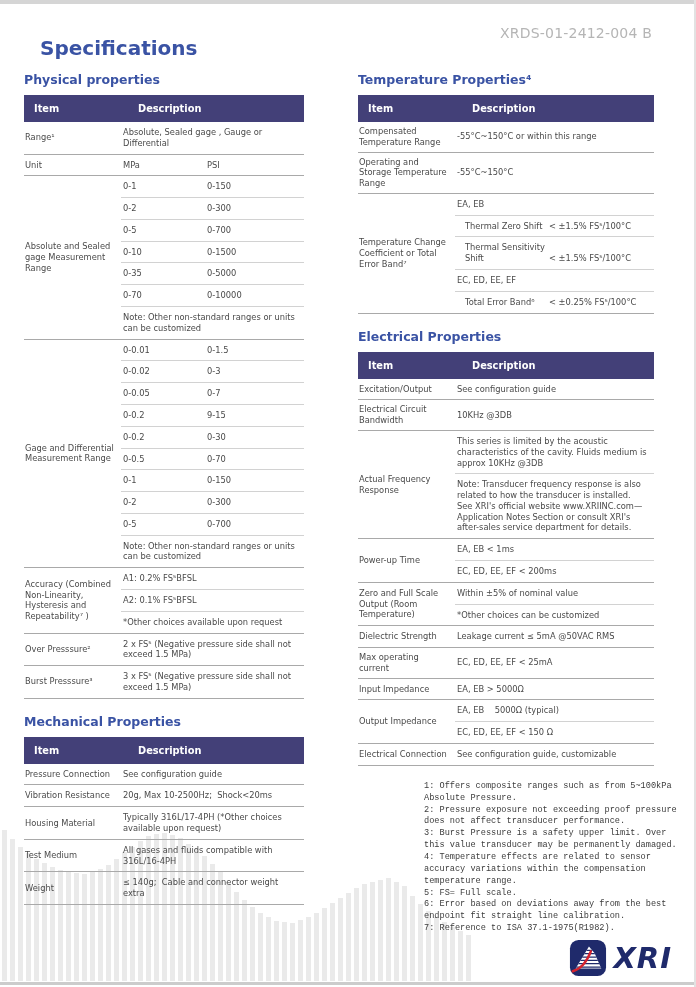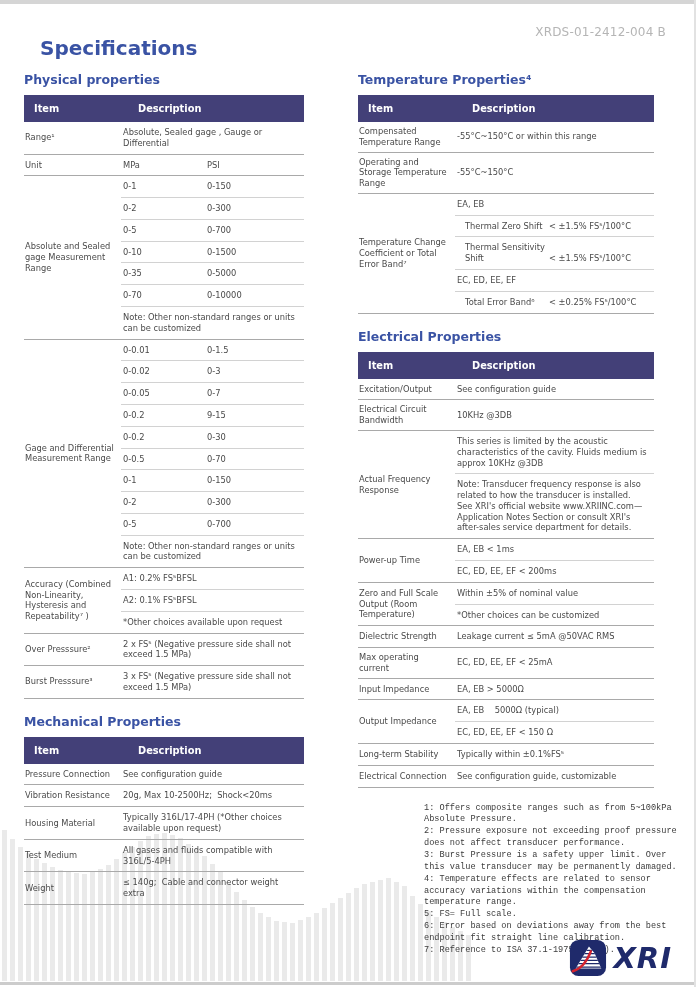--- a/index.html
+++ b/index.html
@@ -3,21 +3,21 @@
 <meta charset="utf-8">
 <style>
   html,body{margin:0;padding:0;}
   body{
     width:696px;height:987px;position:relative;background:#ffffff;overflow:hidden;
     font-family:"DejaVu Sans","Liberation Sans",sans-serif;color:#4a4a4a;
   }
   .top-strip{position:absolute;top:0;left:0;width:696px;height:4px;background:#d5d5d5;}
   .bottom-strip{position:absolute;bottom:2px;left:0;width:696px;height:3px;background:#cccccc;}
   .right-edge{position:absolute;top:0;right:0;width:2px;height:987px;background:#e2e2e2;}
-  .docnum{position:absolute;top:25px;right:30px;font-size:12px;color:#b5b5b5;letter-spacing:.2px;}
+  .docnum{position:absolute;top:25px;right:44px;font-size:14px;color:#b5b5b5;letter-spacing:.2px;}
   .page-title{position:absolute;left:40px;top:36px;margin:0;font-size:20px;font-weight:bold;color:#3a53a4;}
   .col-left{position:absolute;left:24px;top:72px;width:280px;}
   .col-right{position:absolute;left:358px;top:72px;width:296px;}
   .sec-title{margin:0 0 8px 0;font-size:12.5px;font-weight:bold;color:#3a53a4;}
   .spec-table{width:100%;margin-bottom:15px;}
   .thead{display:flex;background:#434078;color:#ffffff;font-weight:bold;font-size:9.8px;
          padding:8px 0 8px 10px;align-items:center;}
   .thead .c1{width:104px;flex:none;}
   .group{display:flex;border-bottom:1px solid #a9a9a9;align-items:center;}
   .gi{width:97px;flex:none;font-size:8.3px;line-height:1.3;padding:4px 6px 4px 1px;box-sizing:border-box;}
@@ -268,21 +268,21 @@
         <div class="gd">
           <div class="sub single">
             <span class="s1">Typically&nbsp;316L/17-4PH&nbsp;(*Other choices available upon request)</span>
           </div>
         </div>
       </div>
       <div class="group">
         <div class="gi">Test Medium</div>
         <div class="gd">
           <div class="sub single">
-            <span class="s1">All gases and fluids compatible with 316L/5-4PH</span>
+            <span class="s1">All gases and fluids compatible with 316L/16-4PH</span>
           </div>
         </div>
       </div>
       <div class="group">
         <div class="gi">Weight</div>
         <div class="gd">
           <div class="sub single">
             <span class="s1">≤&nbsp;140g;&nbsp;&nbsp;Cable and connector weight extra</span>
           </div>
         </div>
@@ -417,28 +417,20 @@
         </div>
       </div>
       <div class="group">
         <div class="gi">Output Impedance</div>
         <div class="gd">
           <div class="sub single">
             <span class="s1">EA, EB&nbsp;&nbsp;&nbsp;&nbsp;5000Ω&nbsp;(typical)</span>
           </div>
           <div class="sub single">
             <span class="s1">EC, ED, EE, EF &lt; 150 Ω</span>
-          </div>
-        </div>
-      </div>
-      <div class="group">
-        <div class="gi">Long-term Stability</div>
-        <div class="gd">
-          <div class="sub single">
-            <span class="s1">Typically within ±0.1%FS⁵</span>
           </div>
         </div>
       </div>
       <div class="group">
         <div class="gi">Electrical Connection</div>
         <div class="gd">
           <div class="sub single">
             <span class="s1">See configuration guide, customizable</span>
           </div>
         </div>

